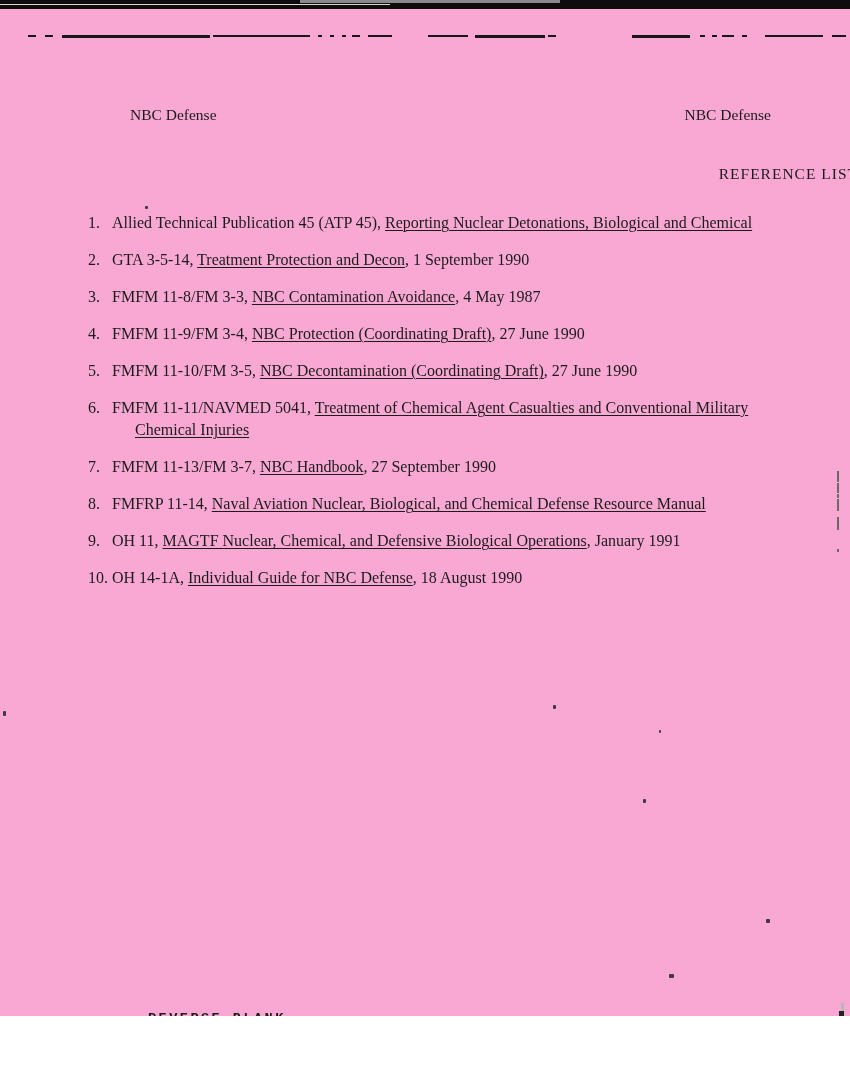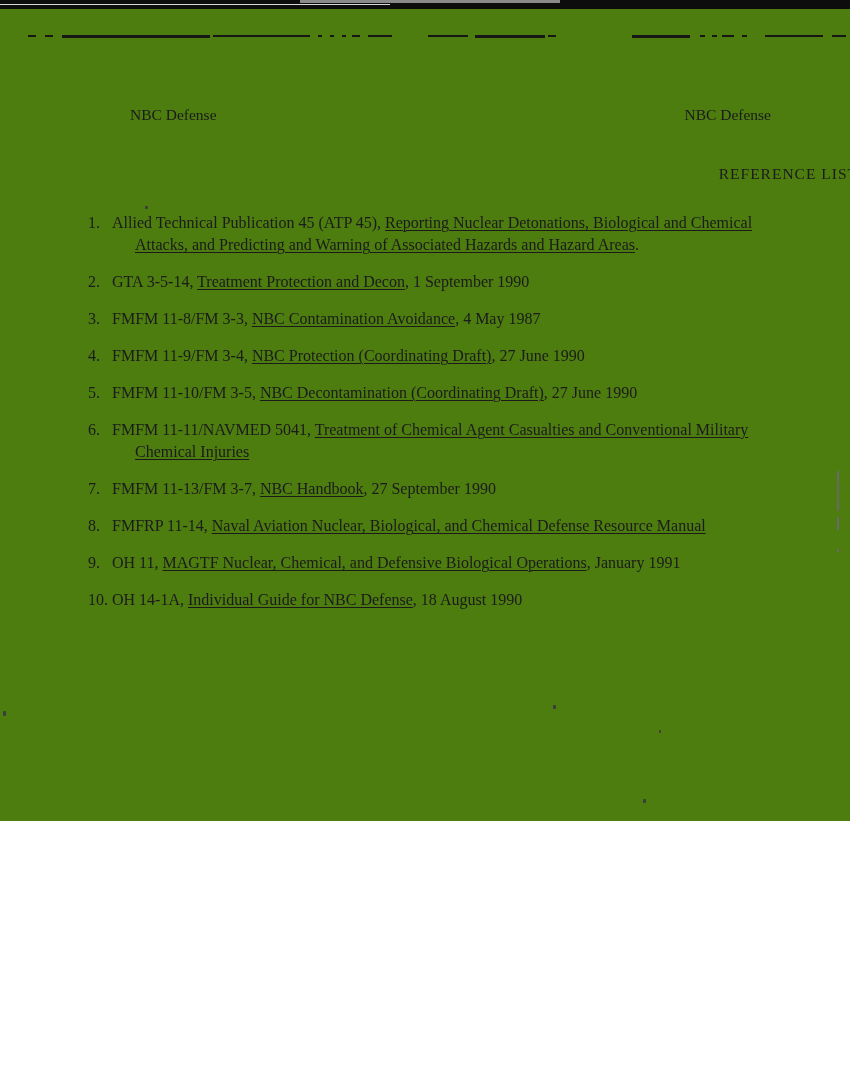--- a/index.html
+++ b/index.html
@@ -1,17 +1,17 @@
 <!DOCTYPE html>
 <html><head>
 <meta charset="utf-8">
 <style>
   html,body{margin:0;padding:0;background:#ffffff;}
   .page{
-    position:relative;width:850px;height:821px;background:#4d7c0f;
+    position:relative;width:850px;height:1016px;background:#f9a8d4;
     font-family:"Liberation Serif",serif;color:#1b1b1b;overflow:hidden;
   }
   
   .top-bar{position:absolute;top:0;left:0;width:850px;height:9px;background:#0d0d0d;}
   .top-bar::after{content:"";position:absolute;left:0;top:4px;width:390px;height:1px;background:#fdfdfd;opacity:.85;}
   .top-bar::before{content:"";position:absolute;left:300px;top:0;width:260px;height:3px;background:#8a8a8a;}
   
   .rule{position:absolute;top:33px;left:0;width:850px;height:6px;}
   .rule .d{position:absolute;background:#171717;top:2px;}
   
@@ -69,21 +69,20 @@
   <div class="header-row">
     <span>NBC Defense</span>
     <span>NBC Defense</span>
   </div>
 
   <h1 class="title">REFERENCE LIST</h1>
 
   <div class="ref-list" id="ref-list">
       <div class="ref-item">
         <div class="ref-line first"><span class="ref-num">1.</span><span>Allied Technical Publication 45 (ATP 45), </span><span class="u">Reporting Nuclear Detonations, Biological and Chemical</span></div>
-        <div class="ref-line cont"><span class="u">Attacks, and Predicting and Warning of Associated Hazards and Hazard Areas</span><span>.</span></div>
       </div>
       <div class="ref-item">
         <div class="ref-line first"><span class="ref-num">2.</span><span>GTA 3-5-14, </span><span class="u">Treatment Protection and Decon</span><span>, 1 September 1990</span></div>
       </div>
       <div class="ref-item">
         <div class="ref-line first"><span class="ref-num">3.</span><span>FMFM 11-8/FM 3-3, </span><span class="u">NBC Contamination Avoidance</span><span>, 4 May 1987</span></div>
       </div>
       <div class="ref-item">
         <div class="ref-line first"><span class="ref-num">4.</span><span>FMFM 11-9/FM 3-4, </span><span class="u">NBC Protection (Coordinating Draft)</span><span>, 27 June 1990</span></div>
       </div>

